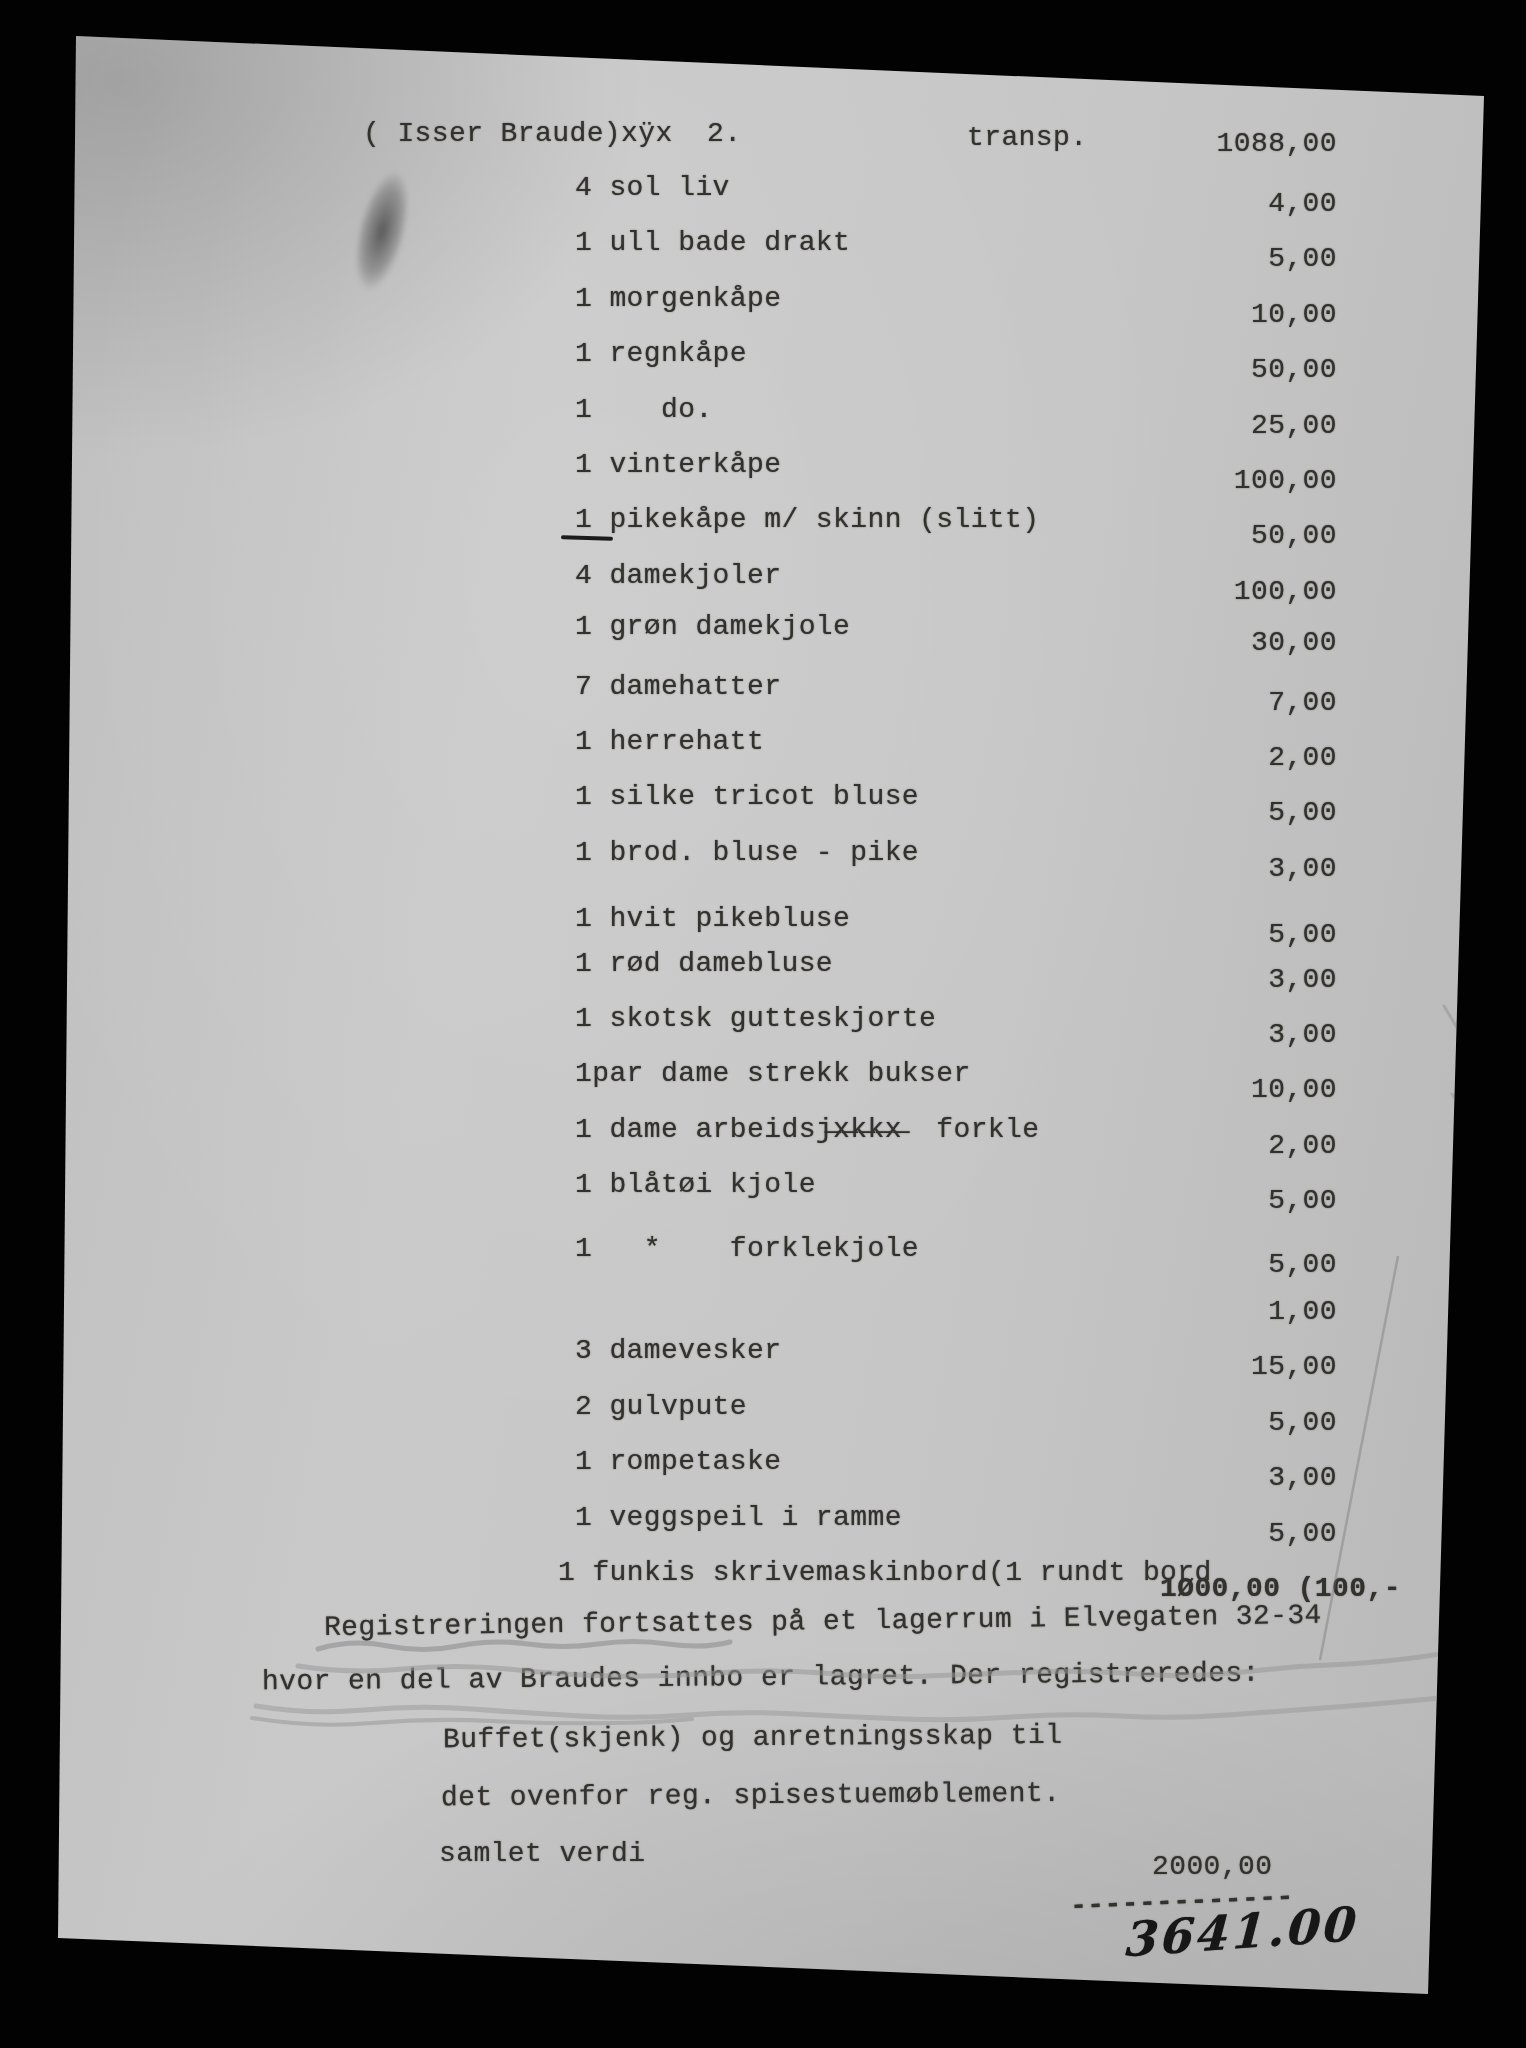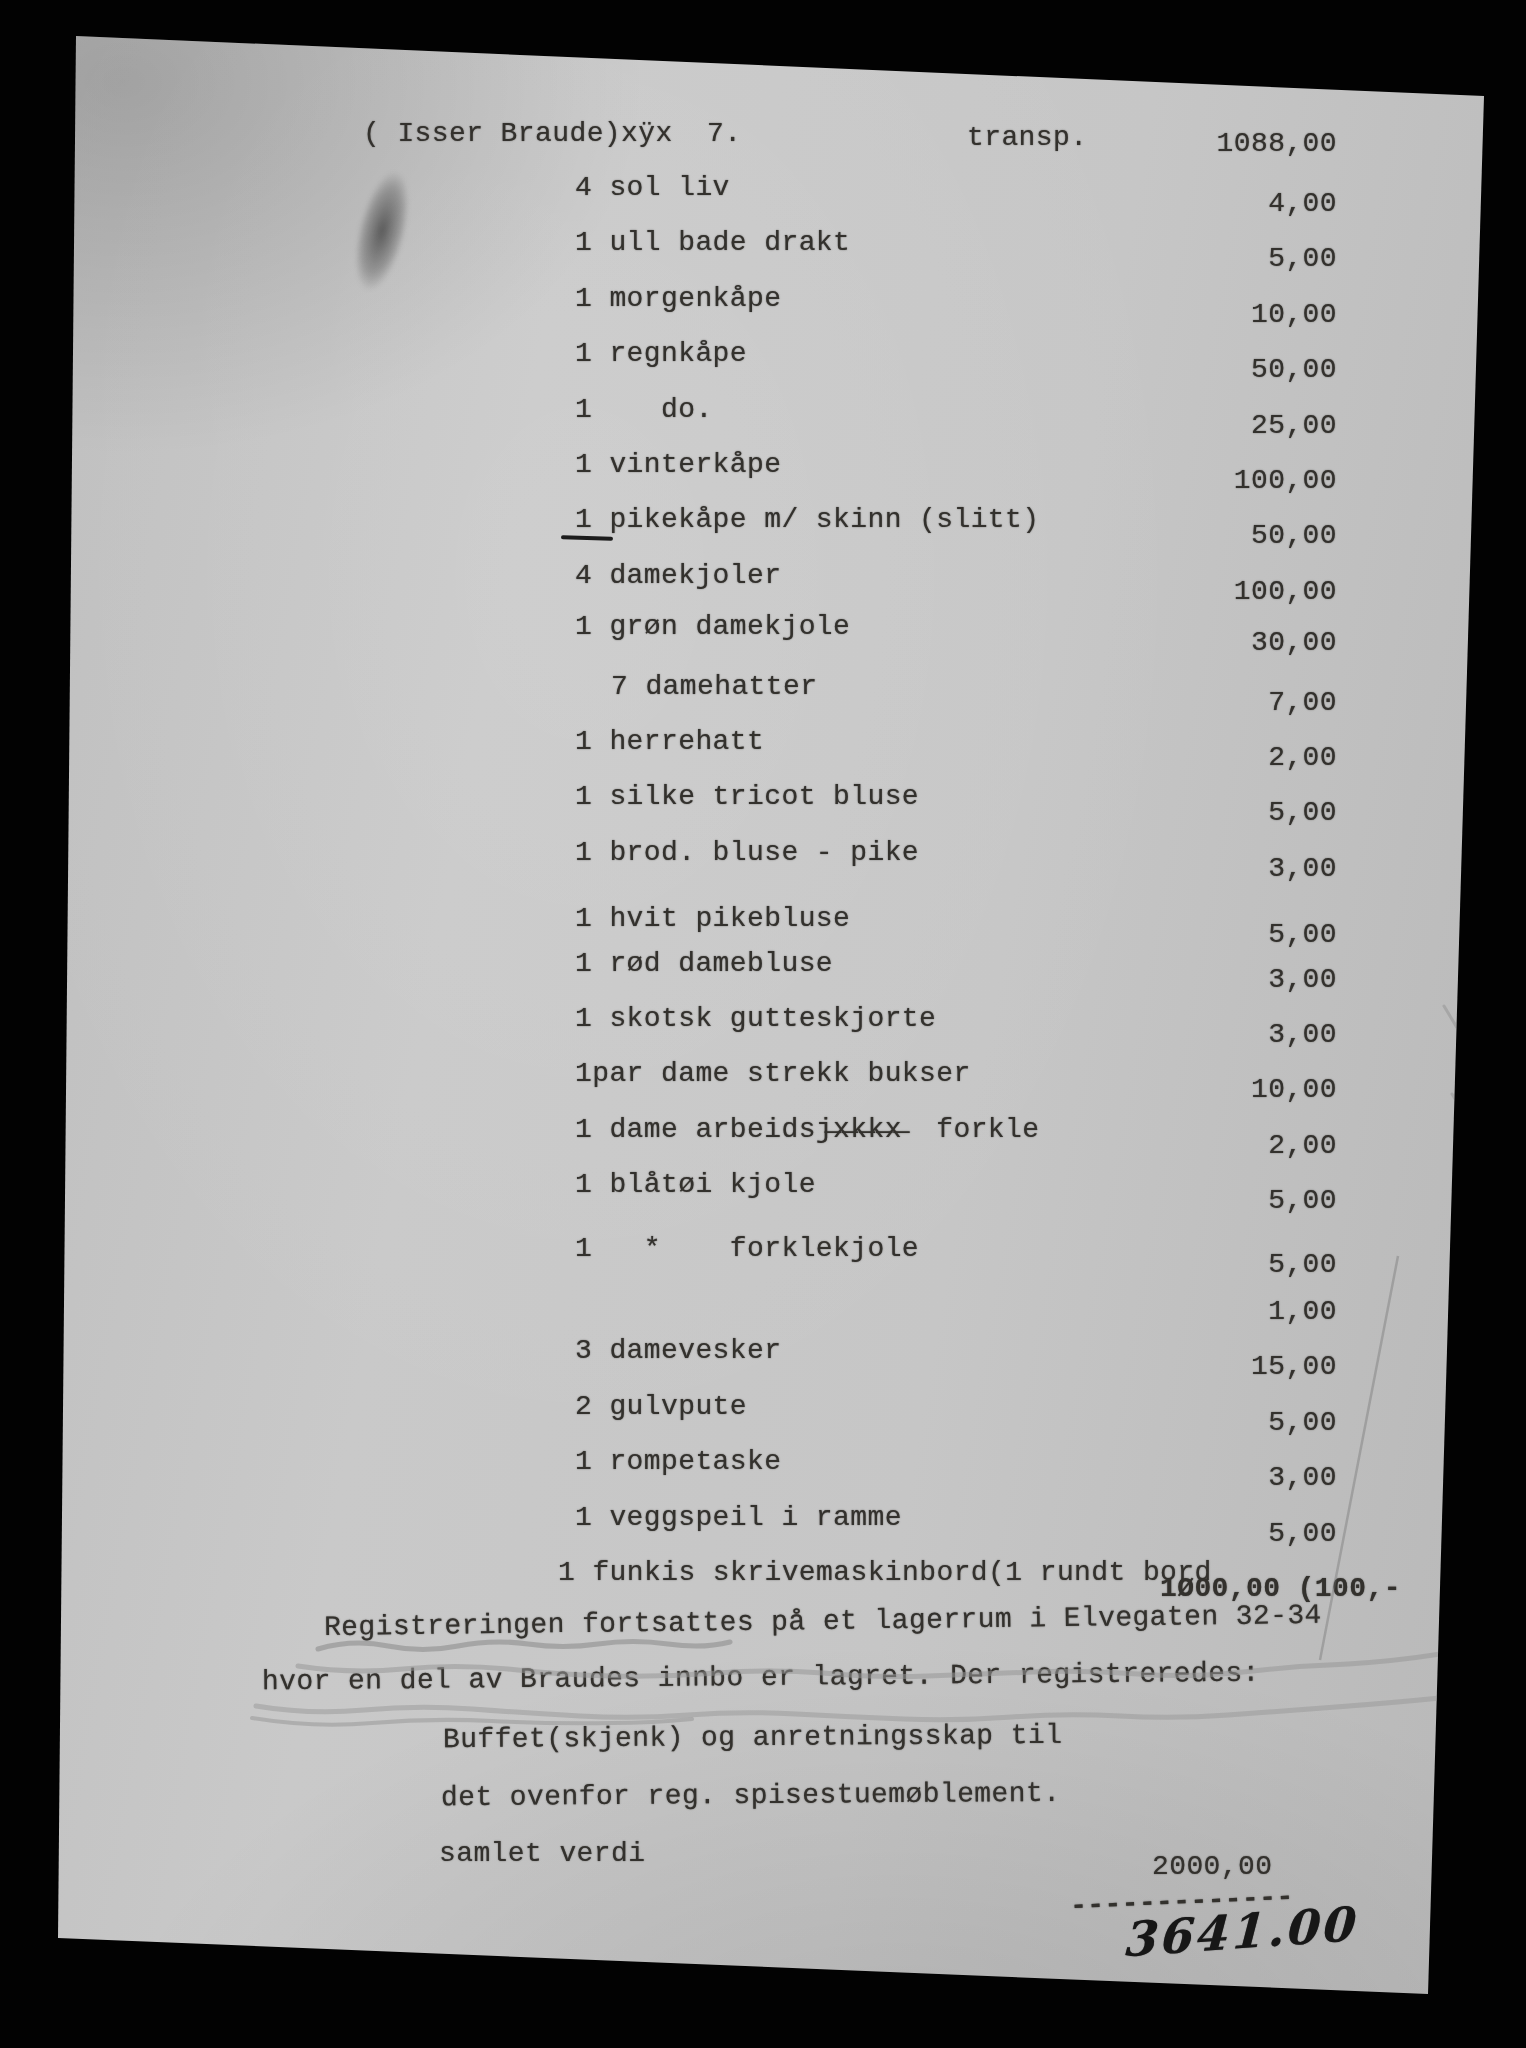--- a/index.html
+++ b/index.html
@@ -33,21 +33,21 @@
 </style>
 </head>
 <body>
 
 <div id="scene">
   <div class="paper">
 
     <div class="smudge"></div>
 
     <div class="row" style="top:118px">
-      <span class="tw item" style="left:363px">( Isser Braude)xÿx  7.</span>
+      <span class="tw item" style="left:363px">( Isser Braude)xÿx  2.</span>
       <span class="tw" style="left:967px;top:4px">transp.</span>
       <span class="tw amount" style="top:10px">1088,00</span>
     </div>
 
     <div id="items">
         <div class="row" style="top: 172px;">
         <span class="tw item">4 sol liv</span>
         <span class="tw amount">4,00</span>
       </div>
         <div class="row" style="top: 227.4px;">
@@ -75,21 +75,21 @@
         <span class="tw amount">50,00</span>
       </div>
         <div class="row" style="top: 559.8px;">
         <span class="tw item">4 damekjoler</span>
         <span class="tw amount">100,00</span>
       </div>
         <div class="row" style="top: 611px;">
         <span class="tw item">1 grøn damekjole</span>
         <span class="tw amount">30,00</span>
       </div>
-        <div class="row" style="top: 670.6px; margin-left: 36px;">
+        <div class="row" style="top: 670.6px;">
         <span class="tw item">7 damehatter</span>
         <span class="tw amount">7,00</span>
       </div>
         <div class="row" style="top: 726px;">
         <span class="tw item">1 herrehatt</span>
         <span class="tw amount">2,00</span>
       </div>
         <div class="row" style="top: 781.4px;">
         <span class="tw item">1 silke tricot bluse</span>
         <span class="tw amount">5,00</span>

